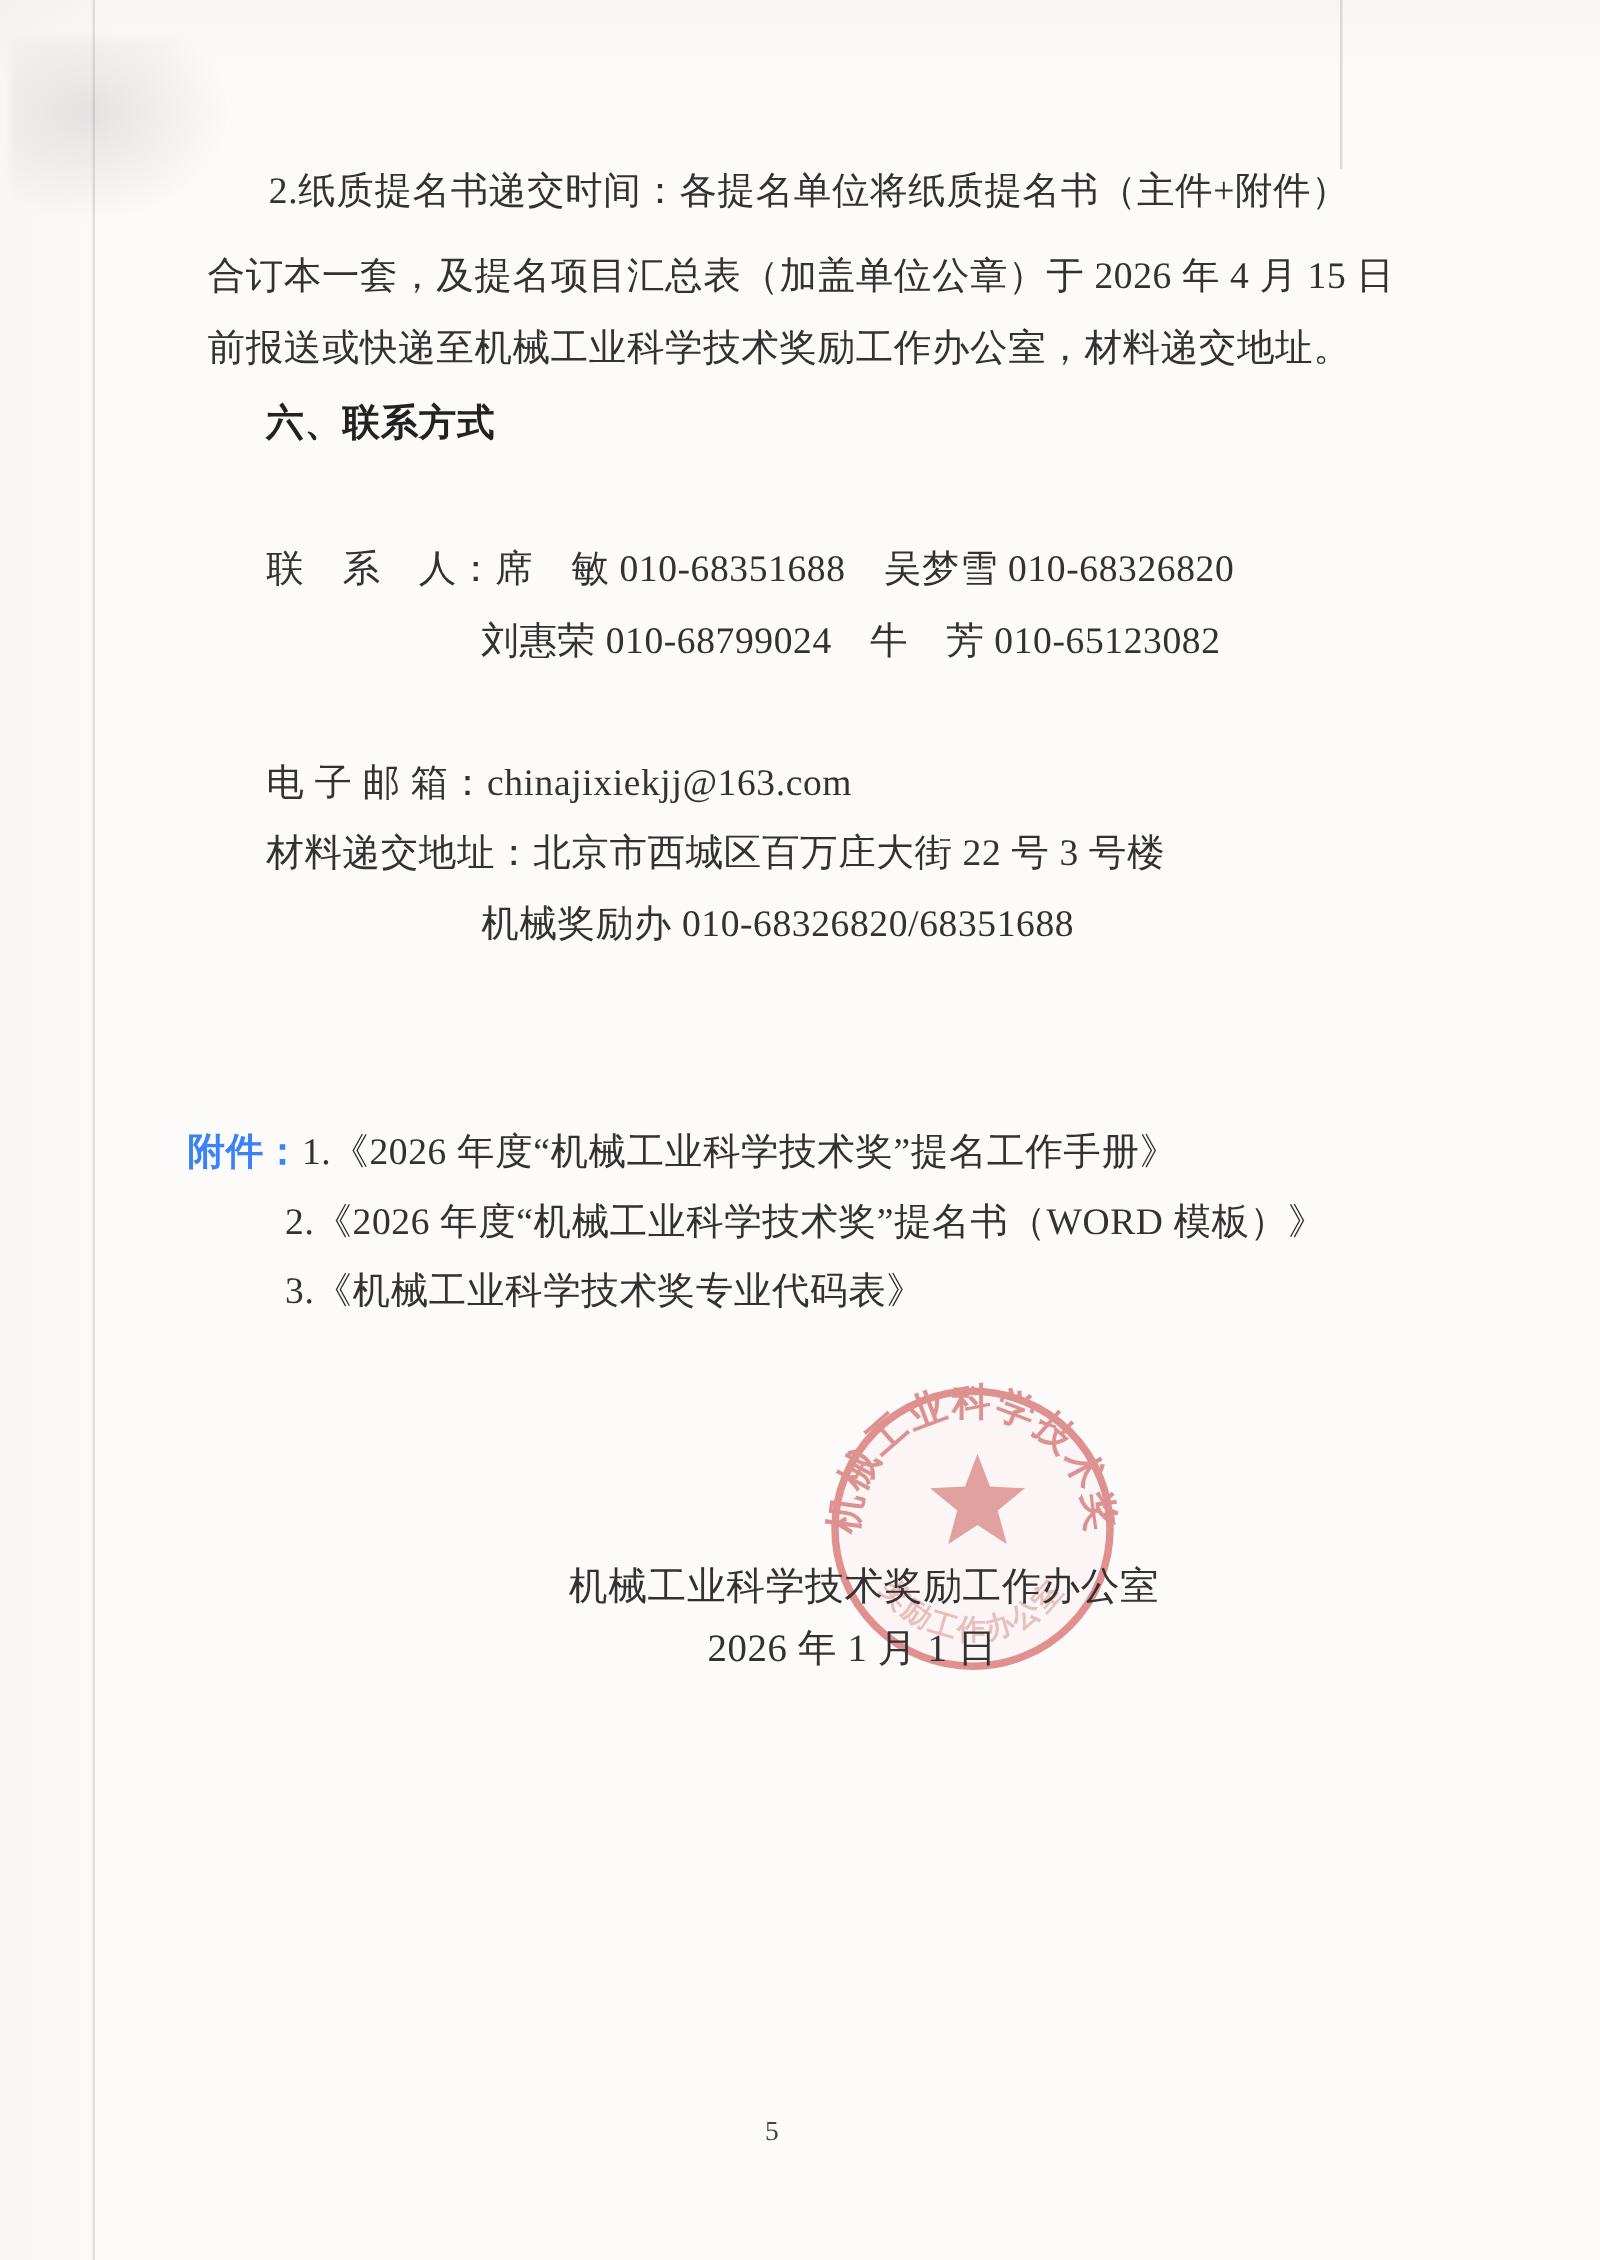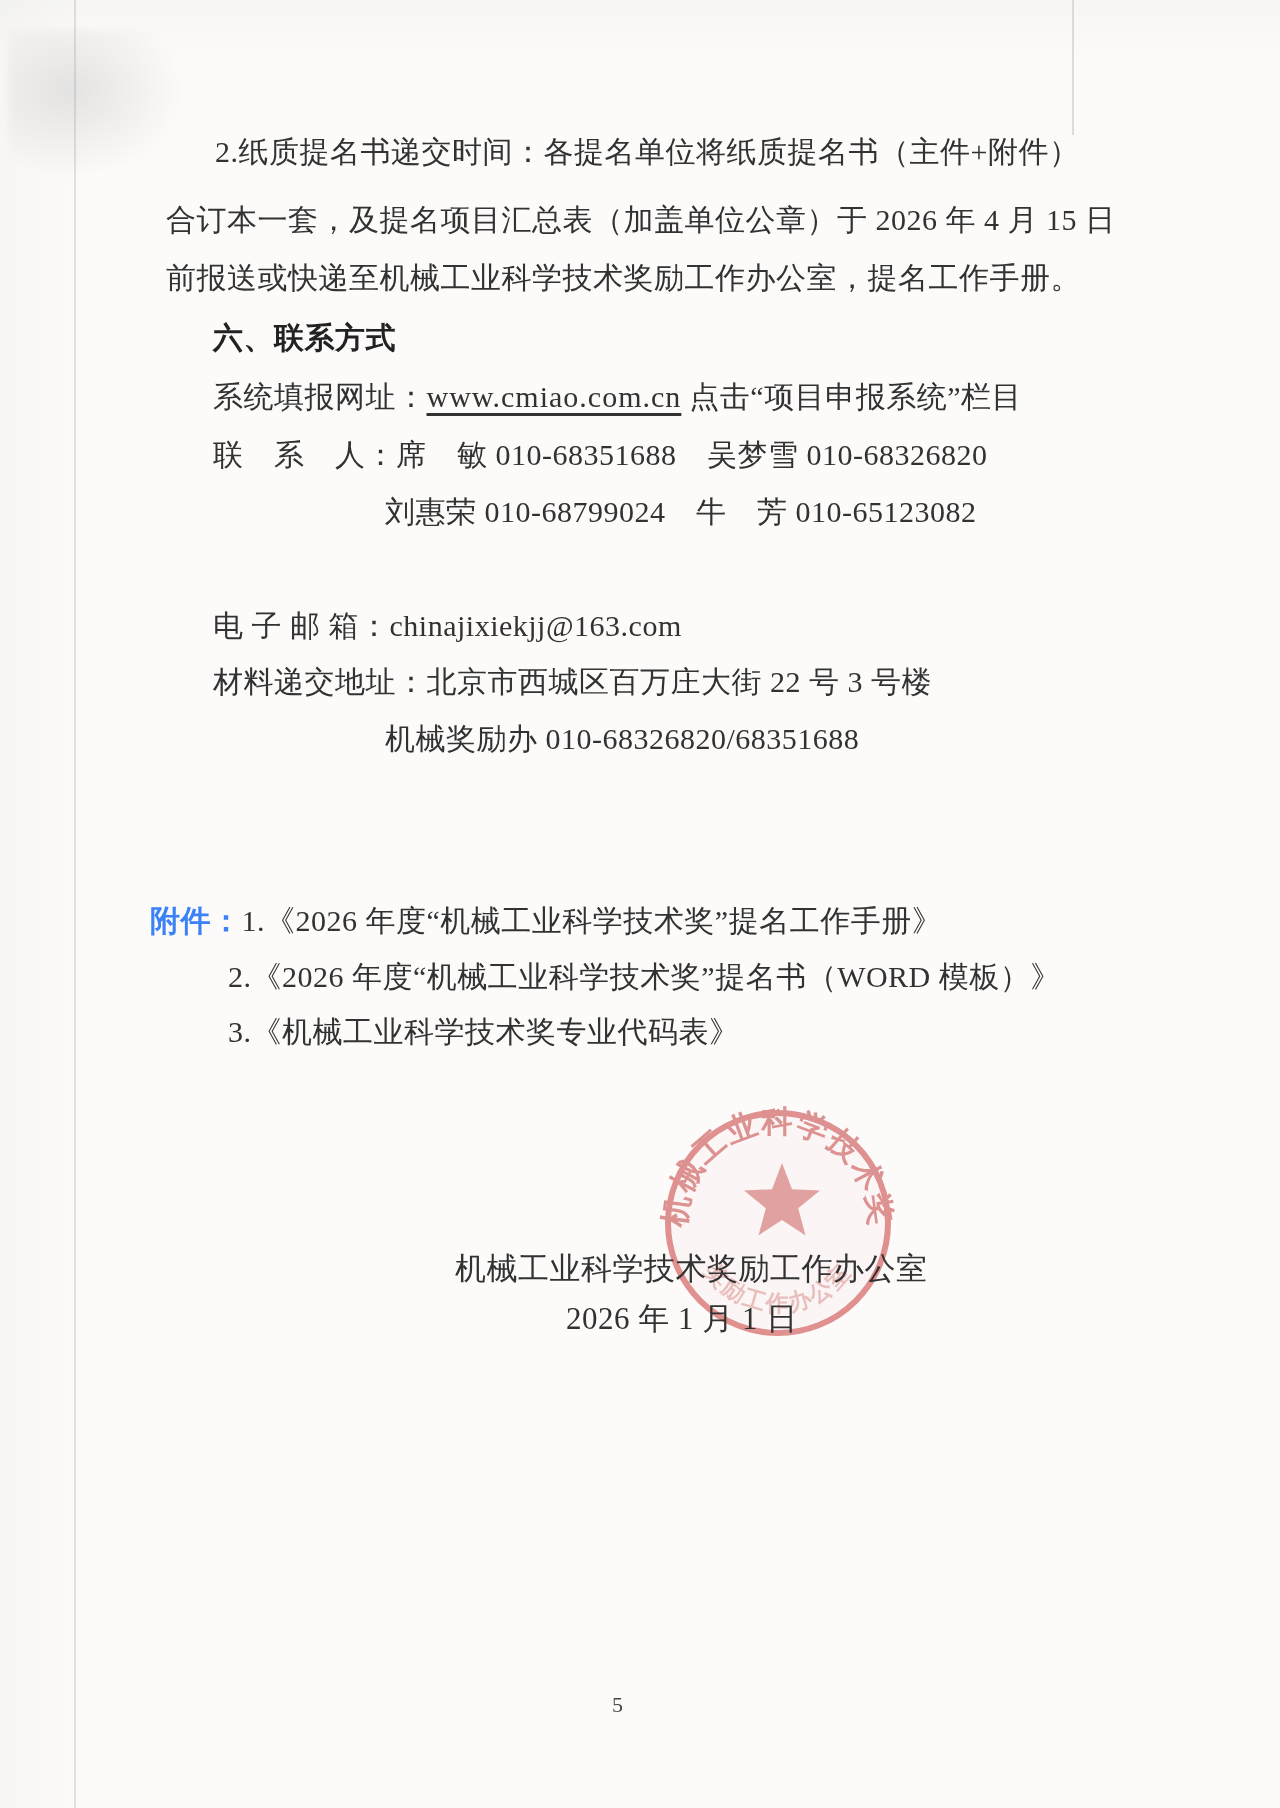--- a/index.html
+++ b/index.html
@@ -70,27 +70,24 @@
 
 <div class="page">
 
   <div class="scan-smudge"></div>
   <div class="scan-left-line"></div>
   <div class="scan-topright-line"></div>
   <div class="scan-vignette"></div>
 
   <div class="line" style="left:215px;top:132px;">2.纸质提名书递交时间：各提名单位将纸质提名书（主件+附件）</div>
   <div class="line" style="left:166px;top:200px;">合订本一套，及提名项目汇总表（加盖单位公章）于 2026 年 4 月 15 日</div>
-  <div class="line" style="left:166px;top:258px;">前报送或快递至机械工业科学技术奖励工作办公室，提名工作手册。</div>
+  <div class="line" style="left:166px;top:258px;">前报送或快递至机械工业科学技术奖励工作办公室，材料递交地址。</div>
 
   <div class="line heading" style="left:213px;top:318px;">六、联系方式</div>
 
-  <div class="line" style="left:213px;top:377px;">
-    <span>系统填报网址：</span><span class="url">www.cmiao.com.cn</span><span> 点击“项目申报系统”栏目</span>
-  </div>
   <div class="line" style="left:213px;top:435px;">联　系　人：席　敏 010-68351688　吴梦雪 010-68326820</div>
   <div class="line" style="left:385px;top:492px;">刘惠荣 010-68799024　牛　芳 010-65123082</div>
   <div class="line" style="left:213px;top:606px;text-align:right;">电 子 邮 箱：chinajixiekjj@163.com</div>
   <div class="line" style="left:213px;top:662px;">材料递交地址：北京市西城区百万庄大街 22 号 3 号楼</div>
   <div class="line" style="left:385px;top:719px;">机械奖励办 010-68326820/68351688</div>
 
   <div class="line" style="left:150px;top:901px;">
     <span class="att-label">附件：</span><span>1.《2026 年度“机械工业科学技术奖”提名工作手册》</span>
   </div>
   <div class="line" style="left:228px;top:957px;">2.《2026 年度“机械工业科学技术奖”提名书（WORD 模板）》</div>

